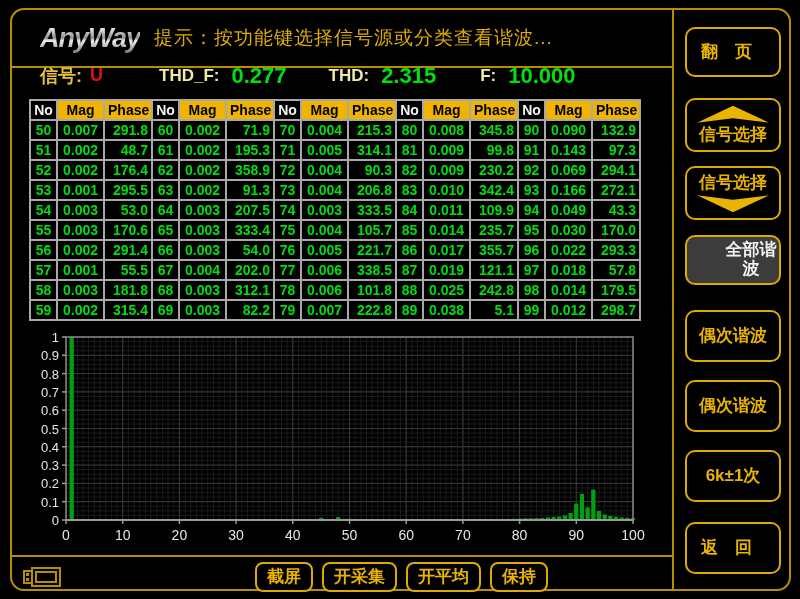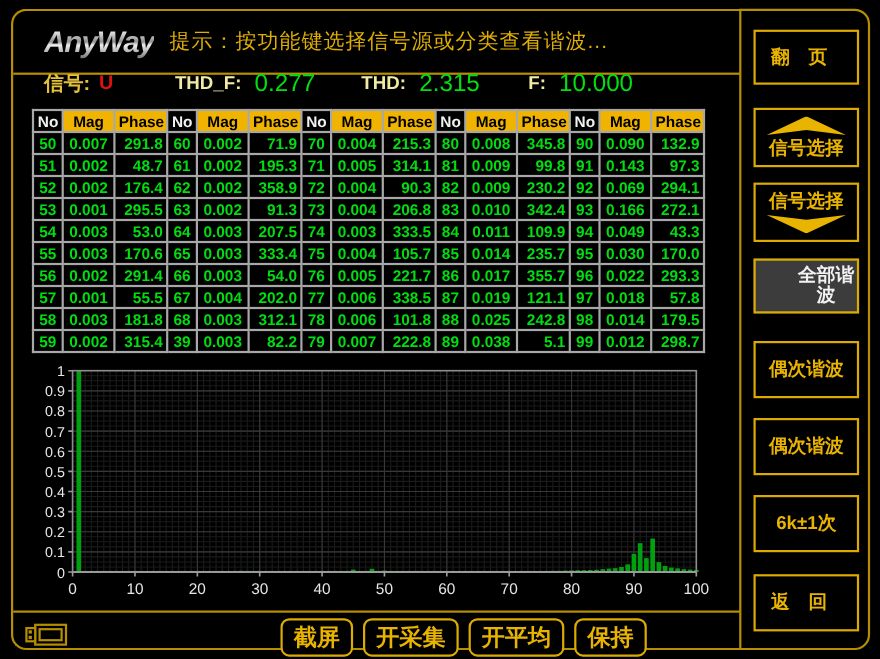--- a/index.html
+++ b/index.html
@@ -16,49 +16,49 @@
   @supports ((-webkit-background-clip:text)){
     .logo{background:linear-gradient(180deg,#ffffff 10%,#8f8f8f 48%,#f0f0f0 58%,#6d6d6d 100%);
       -webkit-background-clip:text;-webkit-text-fill-color:transparent;}
   }
   .tip-text{color:#dfae00;font-size:19px;letter-spacing:1px;}
 
   .signal-bar{position:absolute;left:0;top:42px;width:100%;height:47px;display:flex;align-items:center;}
   .sig-label{color:#e6c23c;font-size:18px;font-weight:bold;margin-left:28px;}
   .sig-value-red{color:#dd1111;font-size:18px;font-weight:bold;margin-left:8px;}
   .lbl{color:#efeba2;font-size:17px;font-weight:bold;}
-  .val{color:#00e010;font-size:22px;font-weight:normal;margin-left:12px;}
+  .val{color:#00e010;font-size:22px;font-weight:bold;margin-left:12px;}
   .m1{margin-left:56px;} .m2{margin-left:42px;} .m3{margin-left:44px;}
 
   
   table.harm{position:absolute;left:17px;top:89px;width:611px;border-collapse:collapse;table-layout:fixed;}
   table.harm th,table.harm td{border:2px solid #a8a8a8;height:20px;padding:0 3px;font-size:14px;font-weight:bold;line-height:1;}
-  th.h-no{background:#000;color:#f2f2f2;text-align:right;width:27px;}
+  th.h-no{background:#000;color:#f2f2f2;text-align:center;width:27px;}
   th.h-mag{background:#f0b400;color:#000;text-align:center;width:47px;}
   th.h-phase{background:#f0b400;color:#000;text-align:center;width:48px;}
   td{color:#00dd10;background:#000;}
   td.c-no{text-align:center;}
   td.c-mag{text-align:center;}
   td.c-phase{text-align:right;}
 
   
   .chart-wrap{position:absolute;left:15px;top:320px;width:646px;height:218px;}
 
   
   .footer{position:absolute;left:0;top:545px;width:100%;height:36px;border-top:2px solid #b58f00;}
   .usb{position:absolute;left:8px;top:8px;}
   .fbtns{position:absolute;left:243px;top:5px;display:flex;gap:9px;}
   .fbtn{border:2px solid #ddab00;border-radius:8px;background:#000;color:#e8b400;
-    font-size:21px;font-weight:bold;padding:3px 10px;line-height:1.2;cursor:pointer;
+    font-size:17px;font-weight:bold;padding:3px 10px;line-height:1.2;cursor:pointer;
     font-family:"Liberation Sans",sans-serif;}
 
   
   .sidebar{position:absolute;left:672px;top:8px;width:119px;height:583px;
     border:2px solid #b58f00;border-radius:0 14px 14px 0;background:#000;}
-  .sbtn{position:absolute;left:11px;width:96px;height:50px;border:2px solid #ddab00;border-radius:0;
+  .sbtn{position:absolute;left:11px;width:96px;height:50px;border:2px solid #ddab00;border-radius:10px;
     background:#000;color:#e8b400;font-size:17px;font-weight:bold;display:flex;flex-direction:column;
     align-items:center;justify-content:center;cursor:pointer;font-family:"Liberation Sans",sans-serif;
     padding:0;line-height:1.1;}
   .sbtn.selected{background:#3c3c3c;color:#f2f2f2;}
   .sbtn .spread{width:100%;display:flex;justify-content:space-between;padding:0 14px;}
   .arrow-up{width:72px;height:17px;background:#e8b400;
     clip-path:polygon(50% 0,100% 100%,50% 74%,0 100%);margin-bottom:3px;}
   .arrow-down{width:72px;height:17px;background:#e8b400;
     clip-path:polygon(50% 100%,100% 0,50% 26%,0 0);margin-top:3px;}
   .b1{top:17px;} .b2{top:88px;height:54px;} .b3{top:156px;height:54px;} .b4{top:225px;padding-left:36px;}
@@ -258,21 +258,21 @@
             <td class="c-mag">0.025</td>
             <td class="c-phase">242.8</td>
             <td class="c-no">98</td>
             <td class="c-mag">0.014</td>
             <td class="c-phase">179.5</td>
           </tr>
           <tr>
             <td class="c-no">59</td>
             <td class="c-mag">0.002</td>
             <td class="c-phase">315.4</td>
-            <td class="c-no">39</td>
+            <td class="c-no">69</td>
             <td class="c-mag">0.003</td>
             <td class="c-phase">82.2</td>
             <td class="c-no">79</td>
             <td class="c-mag">0.007</td>
             <td class="c-phase">222.8</td>
             <td class="c-no">89</td>
             <td class="c-mag">0.038</td>
             <td class="c-phase">5.1</td>
             <td class="c-no">99</td>
             <td class="c-mag">0.012</td>

